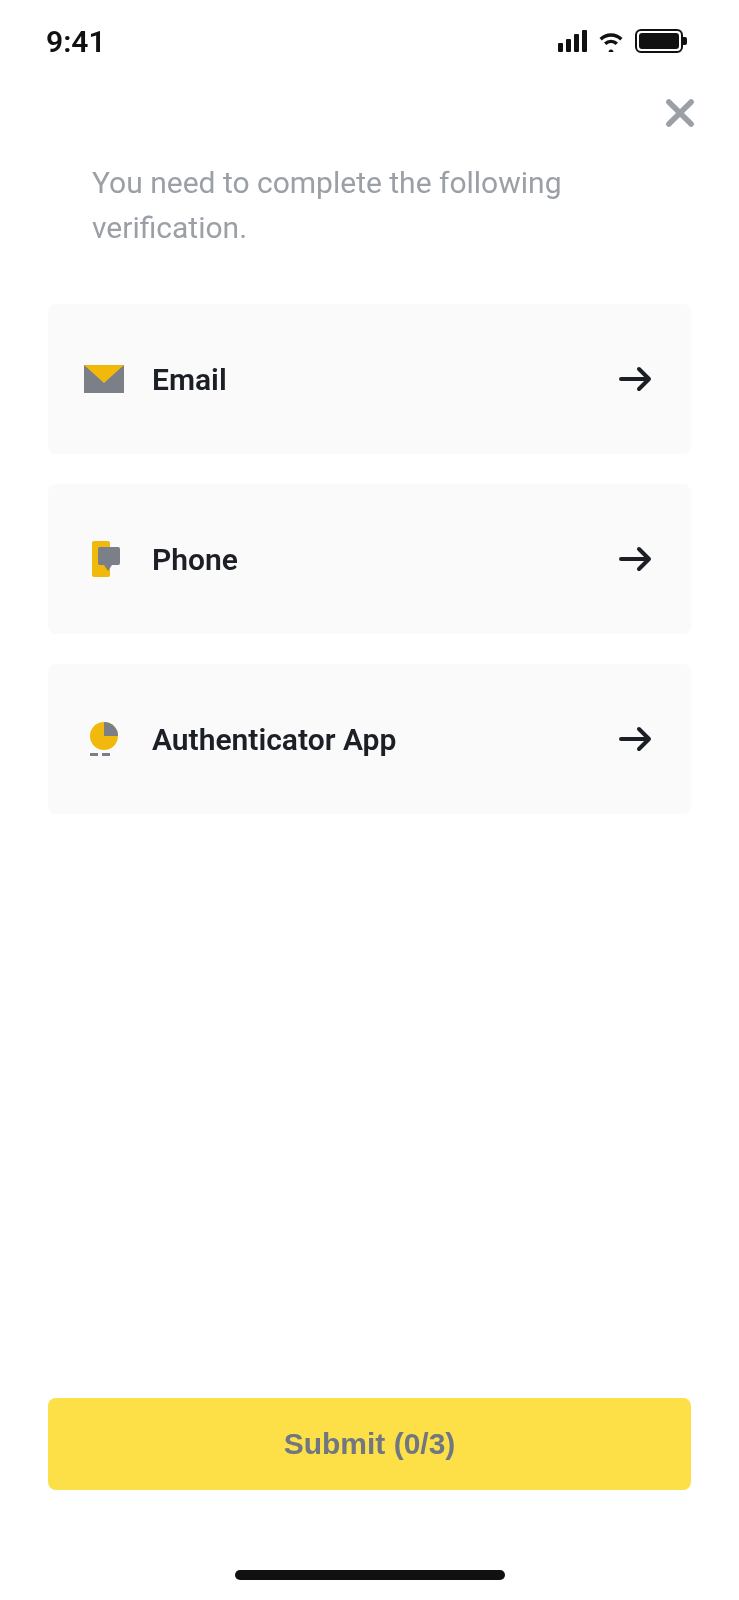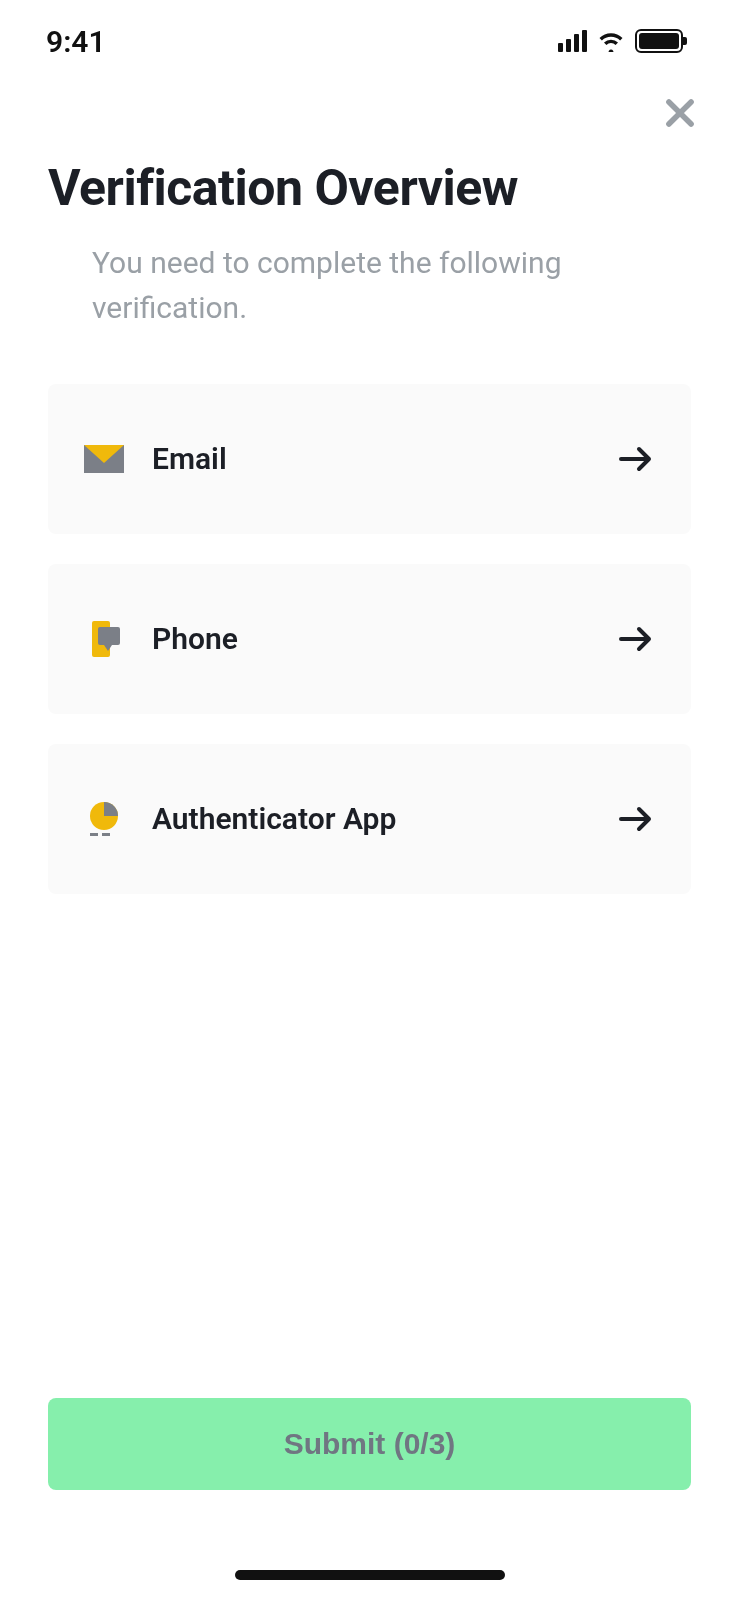--- a/index.html
+++ b/index.html
@@ -124,21 +124,21 @@
   }
   .arrow-icon {
     color:#1c1f26;
   }
   .submit-btn {
     position:absolute;
     left:48px;
     right:48px;
     bottom:110px;
     height:92px;
-    background:#86efac;
+    background:#fde047;
     border-radius:8px;
     display:flex;
     align-items:center;
     justify-content:center;
     font-size:30px;
     font-weight:600;
     color:#707682;
     cursor:pointer;
     border:none;
   }
@@ -178,21 +178,20 @@
 
 <div class="close-row">
   <div class="close-btn">
     <svg width="38" height="38" viewBox="0 0 24 24">
       <path d="M5 5 L19 19 M19 5 L5 19" stroke="#9aa0a6" stroke-width="3.5" stroke-linecap="round"></path>
     </svg>
   </div>
 </div>
 
 <div class="content">
-  <h1 class="page-title">Verification Overview</h1>
   <p class="page-subtitle">You need to complete the following verification.</p>
 
   <div class="card">
     <div class="card-left">
       <div class="card-icon">
         <svg width="40" height="32" viewBox="0 0 40 32">
           <rect x="0" y="2" width="40" height="28" fill="#7b7f87"></rect>
           <path d="M0 2 L20 20 L40 2 Z" fill="#F0B90B"></path>
         </svg>
       </div>

